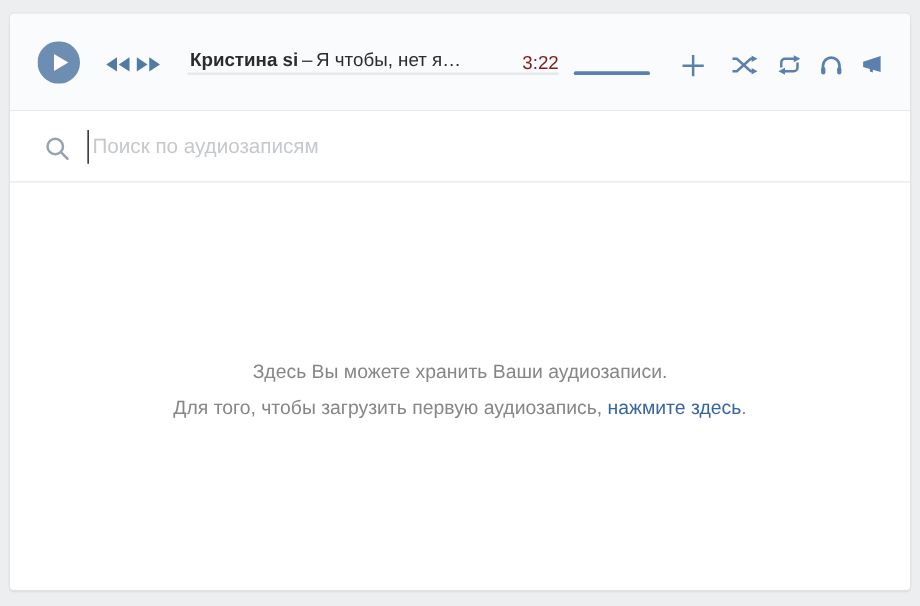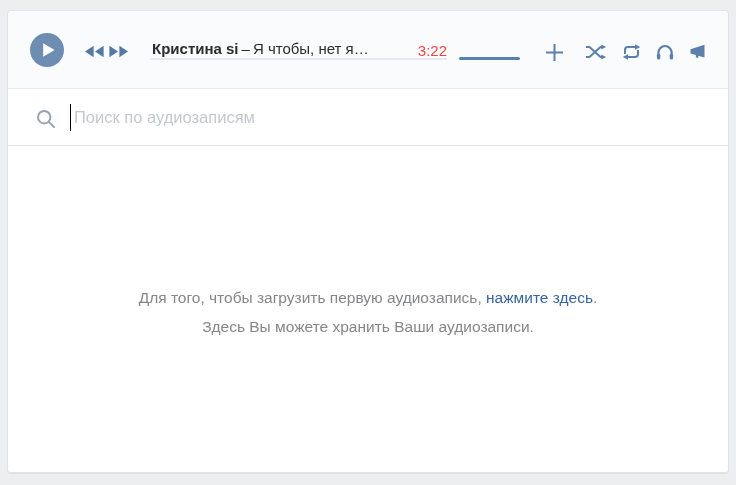--- a/index.html
+++ b/index.html
@@ -39,21 +39,21 @@
   .track-title {
     position: absolute; left: 144px; top: 30px;
     font-size: 15px; line-height: 16px; color: #2b2c2e;
     white-space: nowrap;
   }
   .track-title .artist { font-weight: bold; margin-top: 17px; }
   .track-title .sep { margin: 0 3px; color: #2b2c2e; }
   .duration {
     position: absolute; left: 395px; top: 31px; width: 44px;
     text-align: right;
-    font-size: 15px; color: #ef4444;
+    font-size: 15px; color: #7f1d1d;
   }
   .progress-track {
     position: absolute; left: 142px; top: 47px;
     width: 297px; height: 2px;
     background: #e7e8ec; cursor: pointer;
   }
   .volume-bar {
     position: absolute; left: 451px; top: 46px;
     width: 61px; height: 3px; border-radius: 1.5px;
     background: #5c80ad; cursor: pointer;
@@ -202,17 +202,17 @@
       <svg width="20" height="20" viewBox="0 0 20 20">
         <circle cx="8.2" cy="8.2" r="6.2" fill="none" stroke="currentColor" stroke-width="2"></circle>
         <path d="M12.9 12.9 L18 18" stroke="currentColor" stroke-width="2" stroke-linecap="round"></path>
       </svg>
     </span>
     <input class="search-input" type="text" placeholder="Поиск по аудиозаписям" style="">
     <div class="caret"></div>
   </div>
 
   <div class="empty-state">
+    <div>Здесь Вы можете хранить Ваши аудиозаписи.</div>
     <div><span>Для того, чтобы загрузить первую аудиозапись, </span><a>нажмите здесь</a><span>.</span></div>
-    <div>Здесь Вы можете хранить Ваши аудиозаписи.</div>
   </div>
 
 </div>
 
 </body></html>

